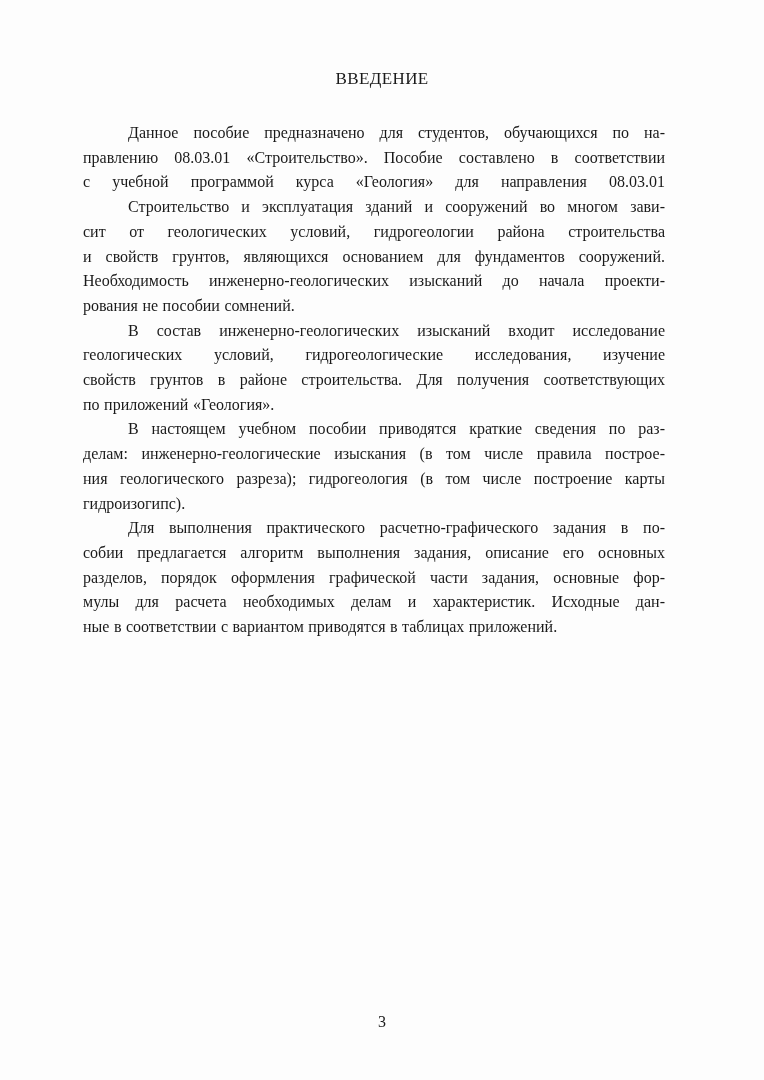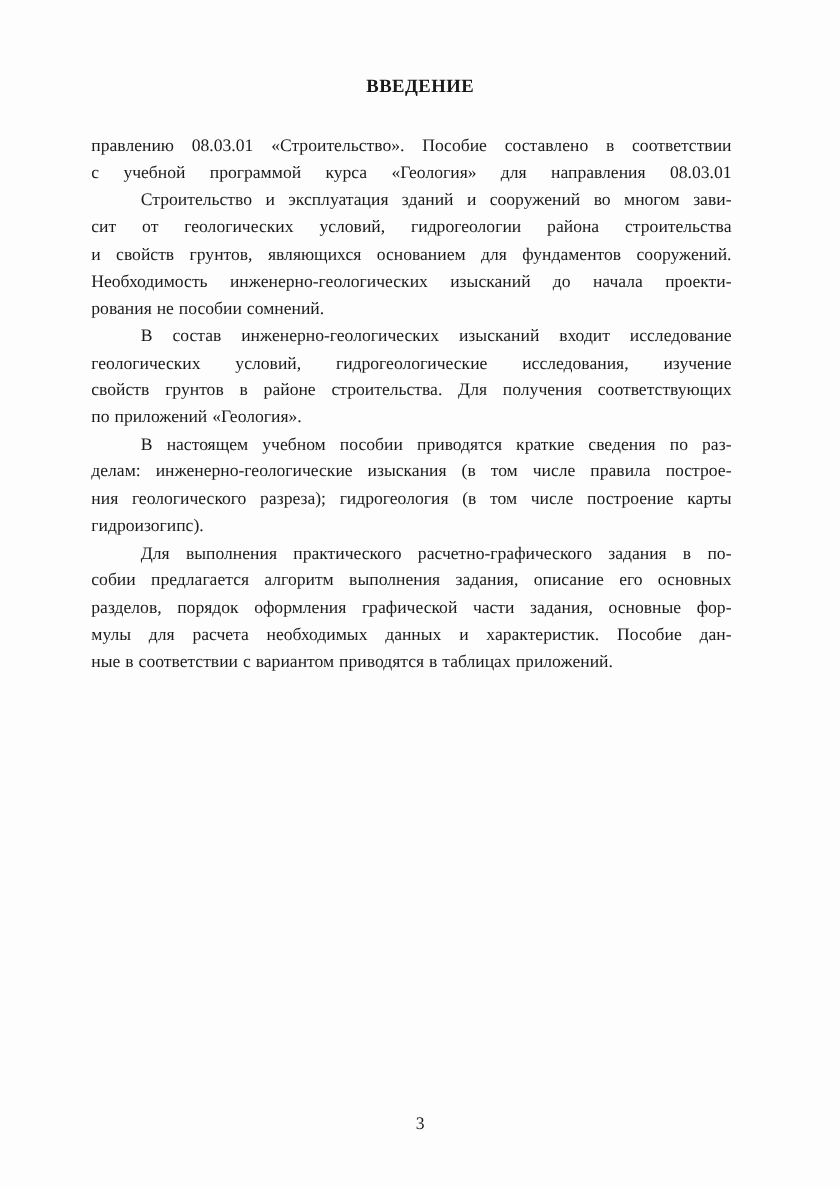--- a/index.html
+++ b/index.html
@@ -17,21 +17,21 @@
     overflow: hidden;
   }
   .title {
     position: absolute;
     top: 67px;
     left: 0;
     width: 764px;
     margin: 0;
     text-align: center;
     font-size: 17px;
-    font-weight: bold;
+    font-weight: normal;
     line-height: 24.7px;
     letter-spacing: 0.4px;
   }
   .body {
     position: absolute;
     top: 121px;
     left: 83px;
     width: 582px;
   }
   .para {
@@ -61,20 +61,21 @@
     line-height: 24px;
   }
 </style>
 </head>
 <body>
 
 <div class="page">
   <h1 class="title">ВВЕДЕНИЕ</h1>
   <div class="body" id="paragraphs">
       <div class="para">
+        <div class="line first">Данное пособие предназначено для студентов, обучающихся по на-</div>
         <div class="line">правлению 08.03.01 «Строительство». Пособие составлено в соответствии</div>
         <div class="line">с учебной программой курса «Геология» для направления 08.03.01</div>
       </div>
       <div class="para">
         <div class="line first">Строительство и эксплуатация зданий и сооружений во многом зави-</div>
         <div class="line">сит от геологических условий, гидрогеологии района строительства</div>
         <div class="line">и свойств грунтов, являющихся основанием для фундаментов сооружений.</div>
         <div class="line">Необходимость инженерно-геологических изысканий до начала проекти-</div>
         <div class="line last">рования не пособии сомнений.</div>
       </div>
@@ -87,18 +88,18 @@
       <div class="para">
         <div class="line first">В настоящем учебном пособии приводятся краткие сведения по раз-</div>
         <div class="line">делам: инженерно-геологические изыскания (в том числе правила построе-</div>
         <div class="line">ния геологического разреза); гидрогеология (в том числе построение карты</div>
         <div class="line last">гидроизогипс).</div>
       </div>
       <div class="para">
         <div class="line first">Для выполнения практического расчетно-графического задания в по-</div>
         <div class="line">собии предлагается алгоритм выполнения задания, описание его основных</div>
         <div class="line">разделов, порядок оформления графической части задания, основные фор-</div>
-        <div class="line">мулы для расчета необходимых данных и характеристик. Пособие дан-</div>
+        <div class="line">мулы для расчета необходимых делам и характеристик. Исходные дан-</div>
         <div class="line last">ные в соответствии с вариантом приводятся в таблицах приложений.</div>
       </div>
     </div>
   <div class="pagenum">3</div>
 </div>
 
 </body></html>

